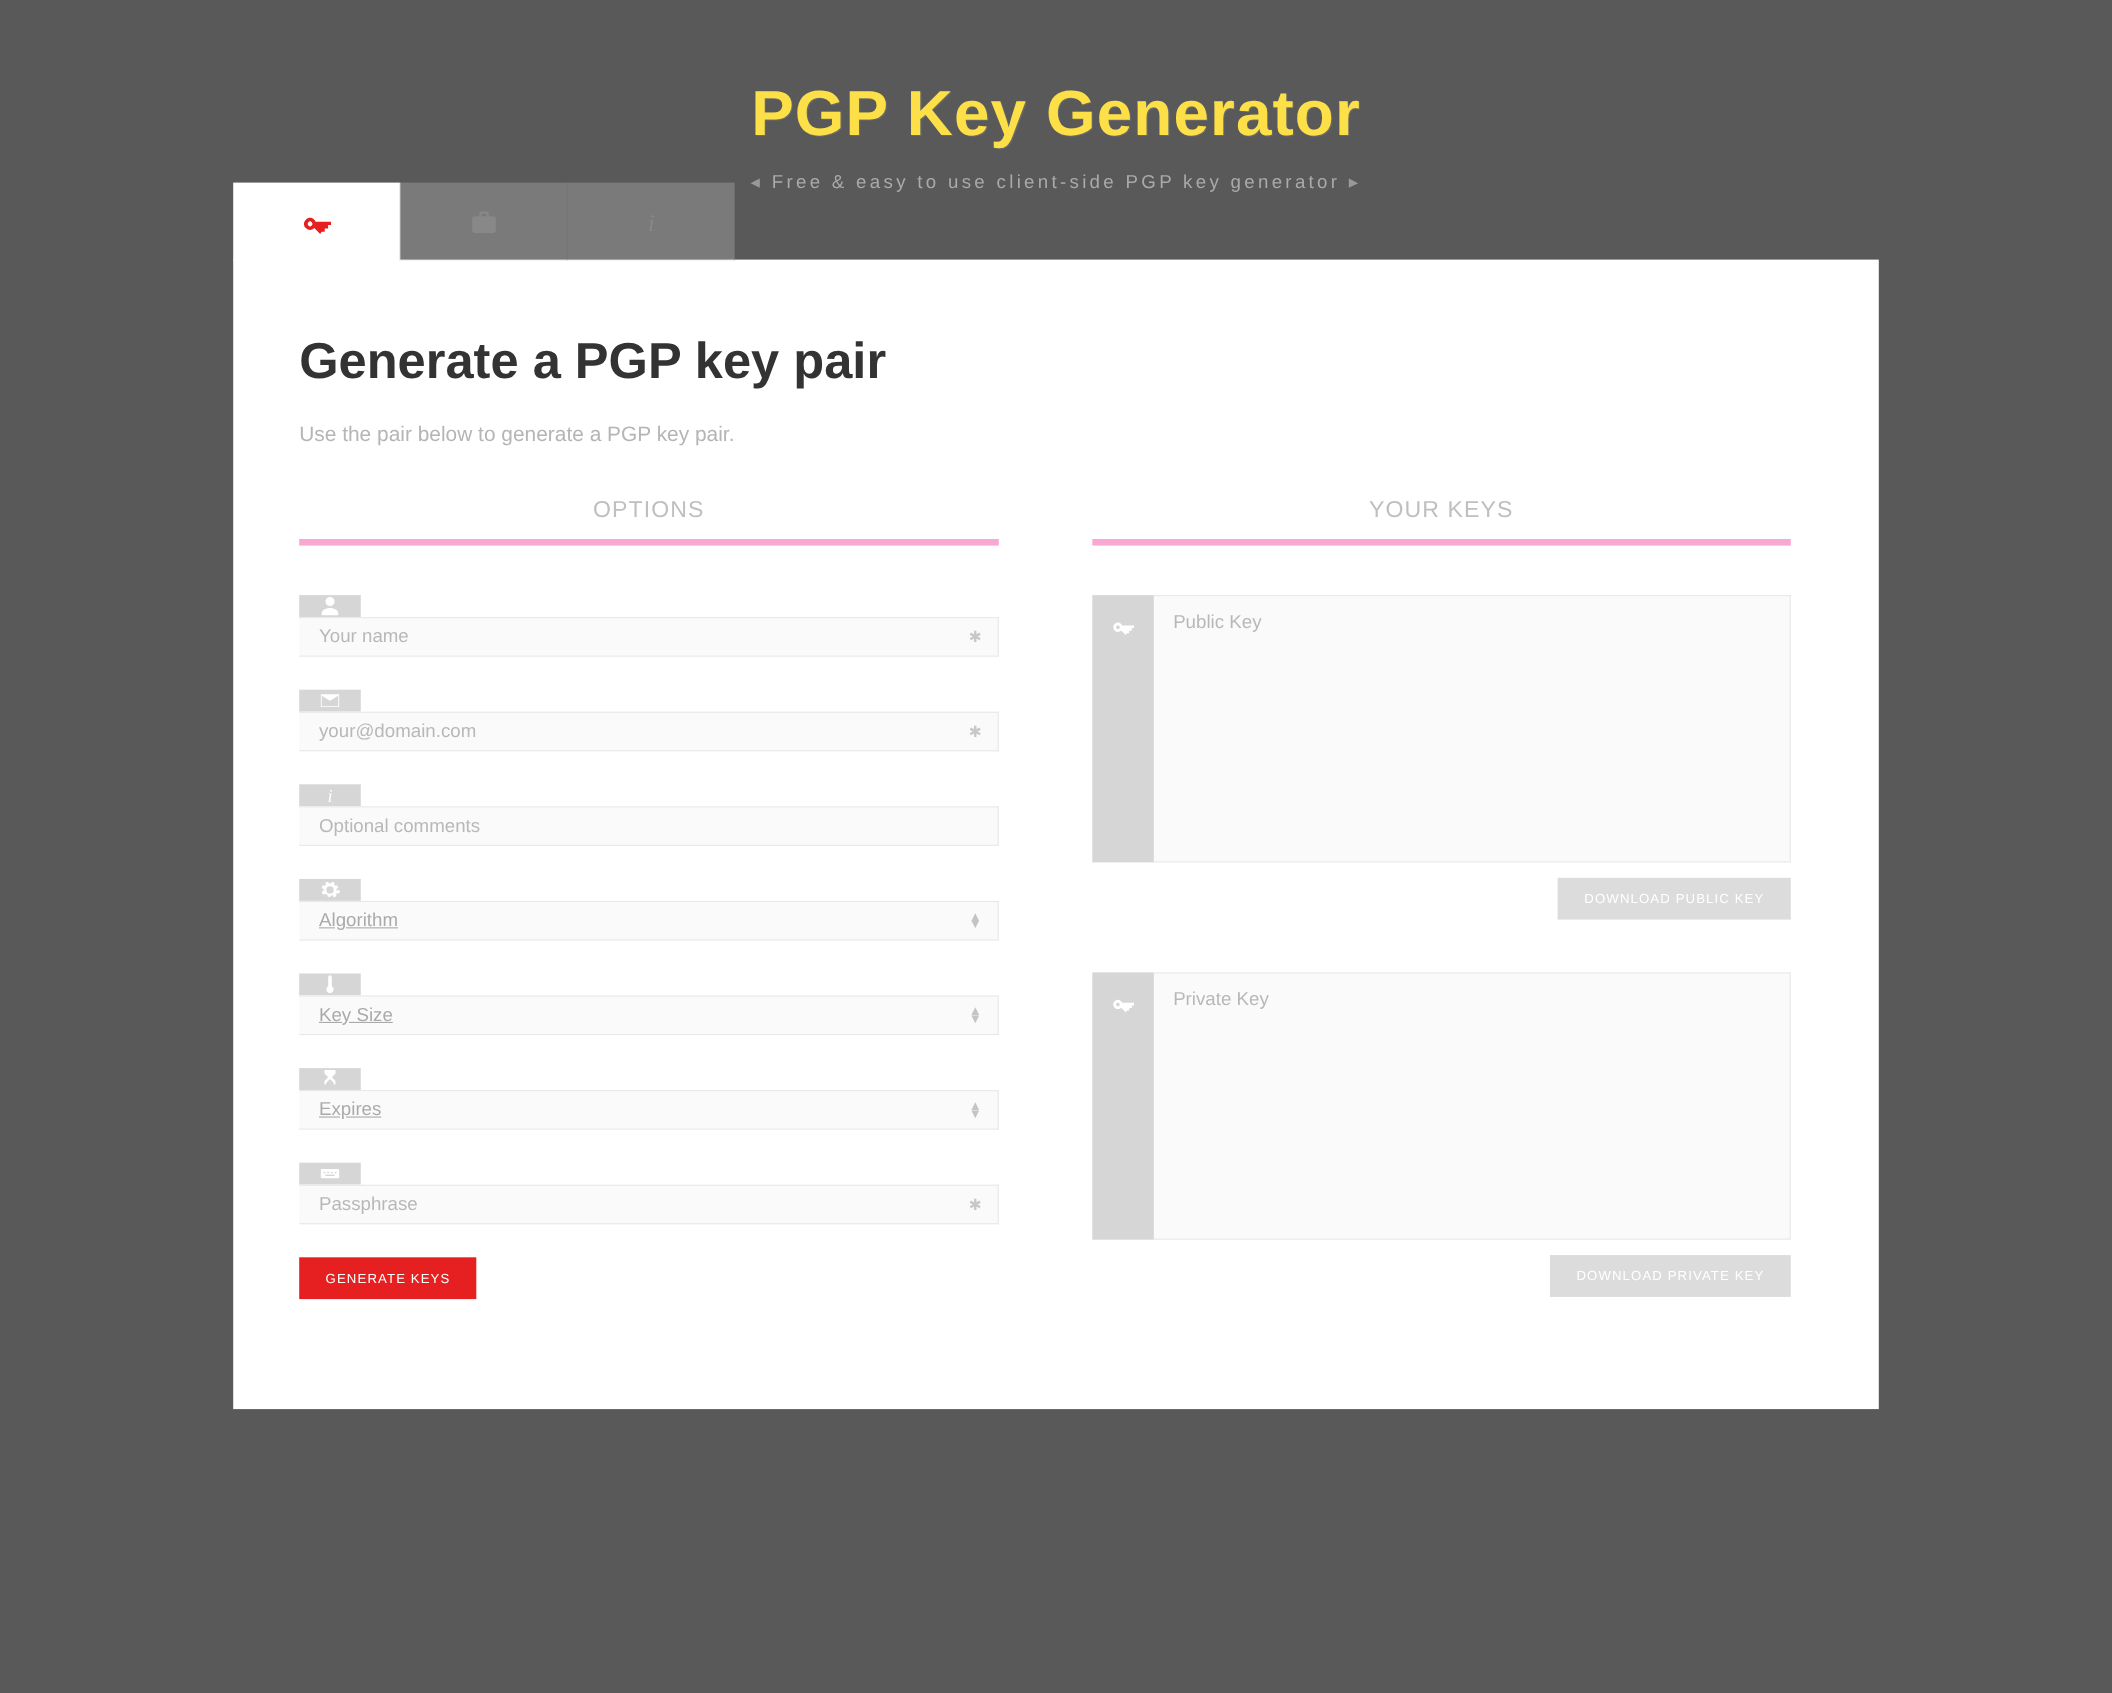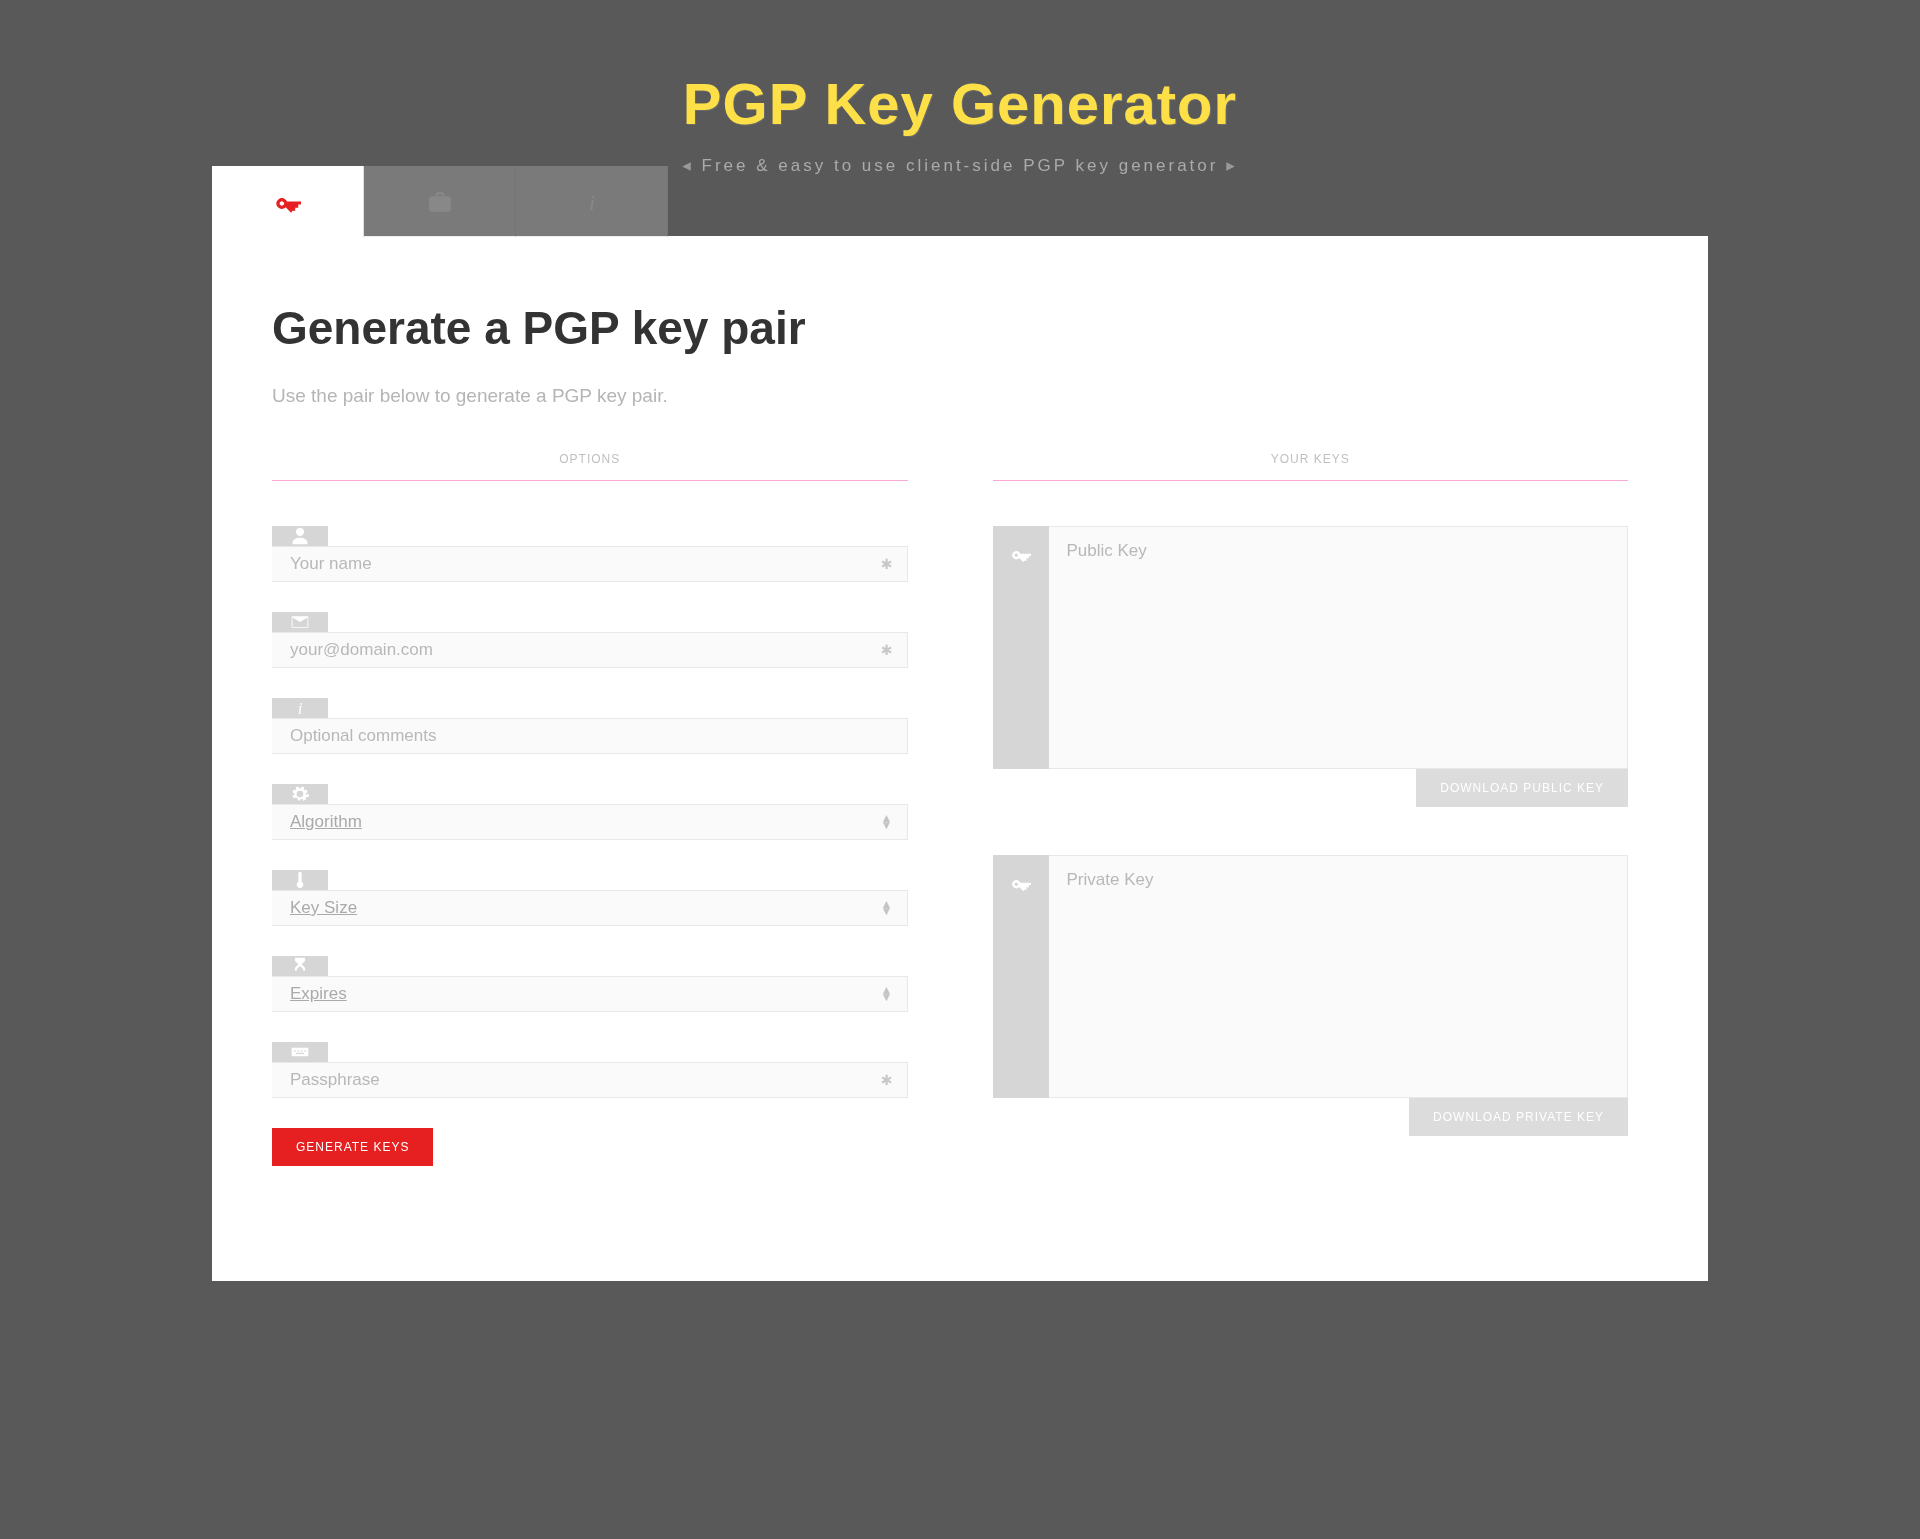--- a/index.html
+++ b/index.html
@@ -76,25 +76,25 @@
   color: #b5b5b5;
   margin-bottom: 45px;
 }
 .columns {
   display: flex;
   gap: 85px;
 }
 .col { flex: 1; }
 .col-header {
   text-align: center;
-  font-size: 12px;
+  font-size: 21px;
   letter-spacing: 1px;
   color: #bfbfbf;
   padding-bottom: 14px;
-  border-bottom: 1px solid #f9a8d4;
+  border-bottom: 6px solid #f9a8d4;
   margin-bottom: 45px;
 }
 .field-row {
   display: flex;
   margin-bottom: 30px;
   height: 56px;
   flex-direction: column;
 }
 .field-icon {
   width: 56px;
@@ -137,21 +137,21 @@
   right: 14px;
   line-height: 7px;
 }
 .select-label {
   color: #aaa;
   font-size: 17px;
   text-decoration: underline;
 }
 .output-row {
   display: flex;
-  margin-bottom: 0;
+  margin-bottom: 14px;
 }
 .output-icon {
   width: 56px;
   background: #d6d6d6;
   display: flex;
   align-items: flex-start;
   justify-content: center;
   padding-top: 18px;
   flex-shrink: 0;
 }

